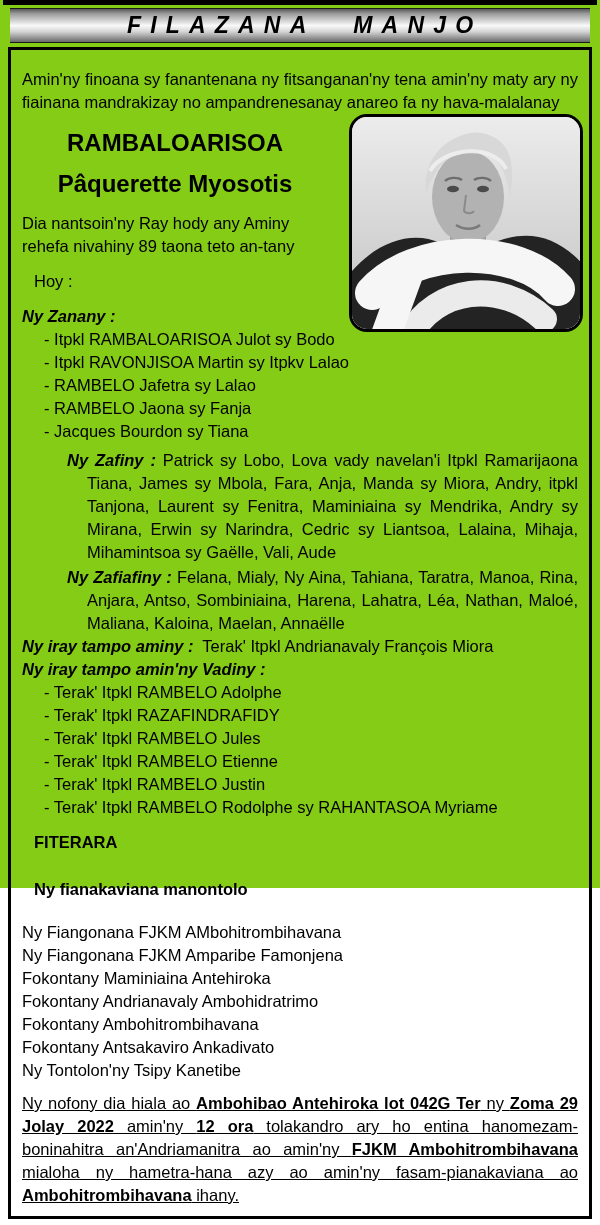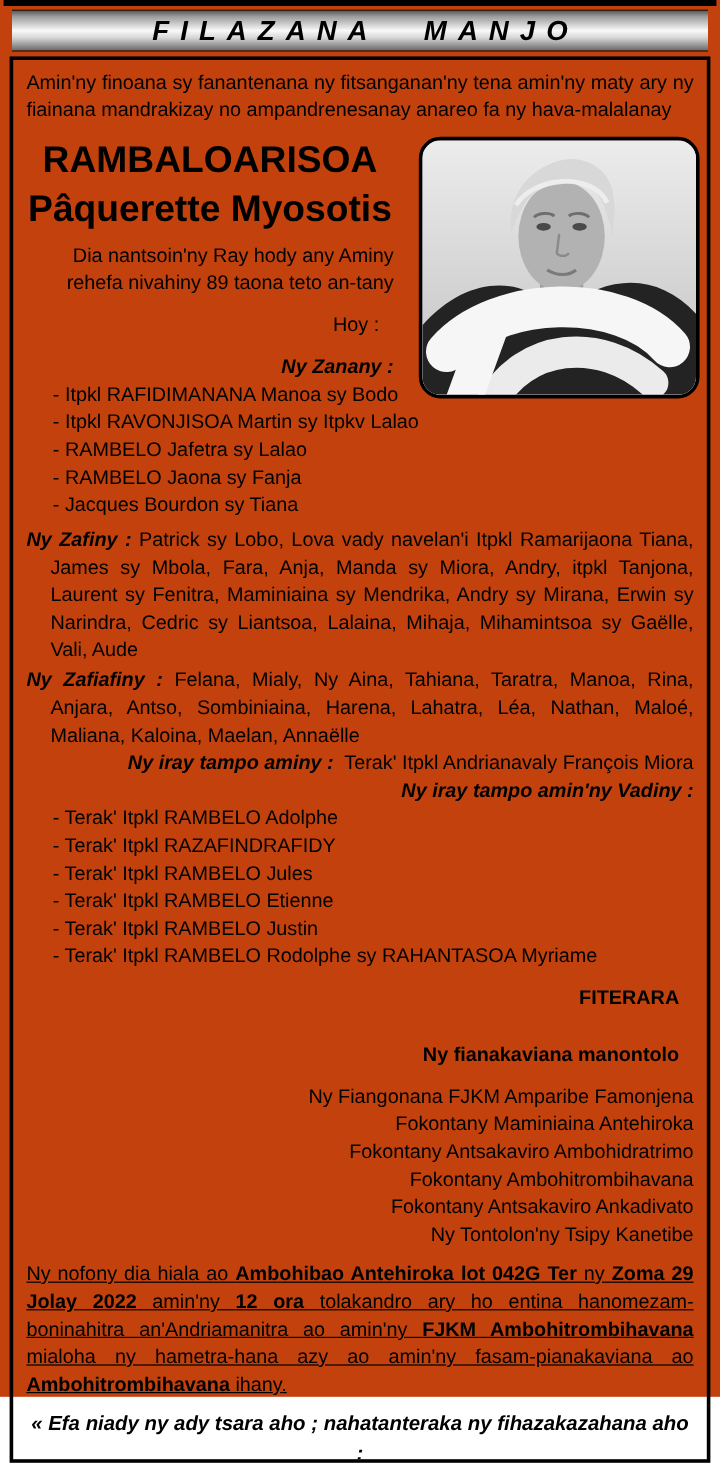--- a/index.html
+++ b/index.html
@@ -1,36 +1,36 @@
 <!DOCTYPE html>
 <html><head>
 <meta charset="utf-8">
 <style>
   html,body{margin:0;padding:0;background:#ffffff;}
   body{width:600px;height:1225px;overflow:hidden;font-family:"Liberation Sans",sans-serif;color:#000;}
-  .page{position:relative;width:600px;height:1164px;background:#c2410c;}
+  .page{position:relative;width:600px;height:888px;background:#84cc16;}
   .top-rule{height:5px;background:#000;margin:0 3px;}
   .masthead{height:33px;margin:3px 10px 4px;background:linear-gradient(180deg,#585858 0%,#9a9a9a 14%,#f9f9f9 50%,#d6d6d6 68%,#6a6a6a 100%);
     border-top:1px solid #1a1a1a;border-bottom:1px solid #1a1a1a;
     display:flex;align-items:center;justify-content:center;}
   .masthead-title{font-style:italic;font-weight:bold;font-size:23px;letter-spacing:.40em;word-spacing:1.0em;padding-left:.40em;white-space:nowrap;}
   .notice-box{position:relative;margin:0 8px;height:1172px;border:3px solid #000;box-sizing:border-box;
-    padding:6px 11px 4px;display:flex;flex-direction:column;font-size:16.5px;line-height:23px;overflow:hidden;}
-  p{margin:0;text-align:right;}
+    padding:16px 11px 4px;display:flex;flex-direction:column;font-size:16.5px;line-height:23px;overflow:hidden;}
+  p{margin:0;}
   .intro{text-align:justify;margin:2px 0 4px;}
   .photo-frame{position:absolute;top:64px;right:6px;width:228px;height:212px;border:3px solid #000;border-radius:18px;overflow:hidden;background:#d9d9d9;}
   .photo-frame svg{display:block;width:100%;height:100%;}
   .left-col{margin-right:250px;}
-  .name{font-weight:bold;font-size:31px;line-height:41px;text-align:center;margin:4px 0 8px;}
+  .name{font-weight:bold;font-size:24px;line-height:41px;text-align:center;margin:4px 0 8px;}
   .age{margin:0 0 8px;}
   .hoy{margin:12px;}
   .bi{font-weight:bold;font-style:italic;}
   .items{list-style:none;margin:0 0 4px;padding:0 0 0 22px;}
   .items li{white-space:nowrap;}
-  .hang{padding-left:20px;text-indent:-20px;text-align:justify;margin-top:2px;}
+  .hang{padding-left:20px;text-indent:-20px;text-align:justify;margin-top:2px;margin-left:45px;}
   .line{margin:0;}
   .bold-line{font-weight:bold;margin:12px;}
   .mt8{margin-top:8px;}
   .closing{text-align:justify;margin-top:10px;text-decoration:underline;}
   .quote{text-align:center;font-weight:bold;font-style:italic;font-size:17px;line-height:25px;margin-top:8px;}
 </style>
 </head>
 <body>
 
 <div class="page">
@@ -69,21 +69,21 @@
         <path d="M34,218 L58,152" fill="none" stroke="#f6f6f6" stroke-width="30" stroke-linecap="round"></path>
       </svg>
     </div>
 
     <div class="left-col">
       <h1 class="name"><span>RAMBALOARISOA</span><br><span>Pâquerette Myosotis</span></h1>
       <p class="age"><span>Dia nantsoin'ny Ray hody any Aminy</span><br><span>rehefa nivahiny 89 taona teto an-tany</span></p>
       <p class="hoy">Hoy :</p>
       <p class="line"><span class="bi">Ny Zanany :</span></p>
       <ul class="items">
-        <li>- Itpkl RAFIDIMANANA Manoa sy Bodo</li>
+        <li>- Itpkl RAMBALOARISOA Julot sy Bodo</li>
         <li>- Itpkl RAVONJISOA Martin sy Itpkv Lalao</li>
         <li>- RAMBELO Jafetra sy Lalao</li>
         <li>- RAMBELO Jaona sy Fanja</li>
         <li>- Jacques Bourdon sy Tiana</li>
       </ul>
     </div>
 
     <p class="hang"><span class="bi">Ny Zafiny :</span> <span>Patrick sy Lobo, Lova vady navelan'i Itpkl Ramarijaona Tiana, James sy Mbola, Fara, Anja, Manda sy Miora, Andry, itpkl Tanjona, Laurent sy Fenitra, Maminiaina sy Mendrika, Andry sy Mirana, Erwin sy Narindra, Cedric sy Liantsoa, Lalaina,  Mihaja, Mihamintsoa sy Gaëlle, Vali, Aude</span></p>
 
     <p class="hang"><span class="bi">Ny Zafiafiny :</span> <span>Felana, Mialy, Ny Aina, Tahiana, Taratra, Manoa, Rina, Anjara, Antso, Sombiniaina, Harena, Lahatra, Léa, Nathan, Maloé, Maliana, Kaloina, Maelan, Annaëlle</span></p>
@@ -96,23 +96,24 @@
       <li>- Terak' Itpkl RAZAFINDRAFIDY</li>
       <li>- Terak' Itpkl RAMBELO Jules</li>
       <li>- Terak' Itpkl RAMBELO Etienne</li>
       <li>- Terak' Itpkl RAMBELO Justin</li>
       <li>- Terak' Itpkl RAMBELO Rodolphe sy RAHANTASOA Myriame</li>
     </ul>
 
     <p class="bold-line mt8">FITERARA</p>
     <p class="bold-line">Ny fianakaviana manontolo</p>
 
+    <p class="line mt8">Ny Fiangonana FJKM AMbohitrombihavana</p>
     <p class="line">Ny Fiangonana FJKM Amparibe Famonjena</p>
     <p class="line">Fokontany Maminiaina Antehiroka</p>
-    <p class="line">Fokontany Antsakaviro Ambohidratrimo</p>
+    <p class="line">Fokontany Andrianavaly Ambohidratrimo</p>
     <p class="line">Fokontany Ambohitrombihavana</p>
     <p class="line">Fokontany Antsakaviro Ankadivato</p>
     <p class="line">Ny Tontolon'ny Tsipy Kanetibe</p>
 
     <p class="closing"><span>Ny nofony dia hiala ao </span><b>Ambohibao Antehiroka lot 042G Ter</b><span> ny </span><b>Zoma 29 Jolay 2022</b><span> amin'ny </span><b>12 ora</b><span> tolakandro ary ho entina hanomezam-boninahitra an'Andriamanitra ao amin'ny </span><b>FJKM Ambohitrombihavana</b><span> mialoha ny hametra-hana azy ao amin'ny fasam-pianakaviana ao </span><b>Ambohitrombihavana</b><span> ihany.</span></p>
 
     <p class="quote"><span>« Efa niady ny ady tsara aho ; nahatanteraka ny fihazakazahana aho ;</span><br></p>
 
   </div>
 </div>

